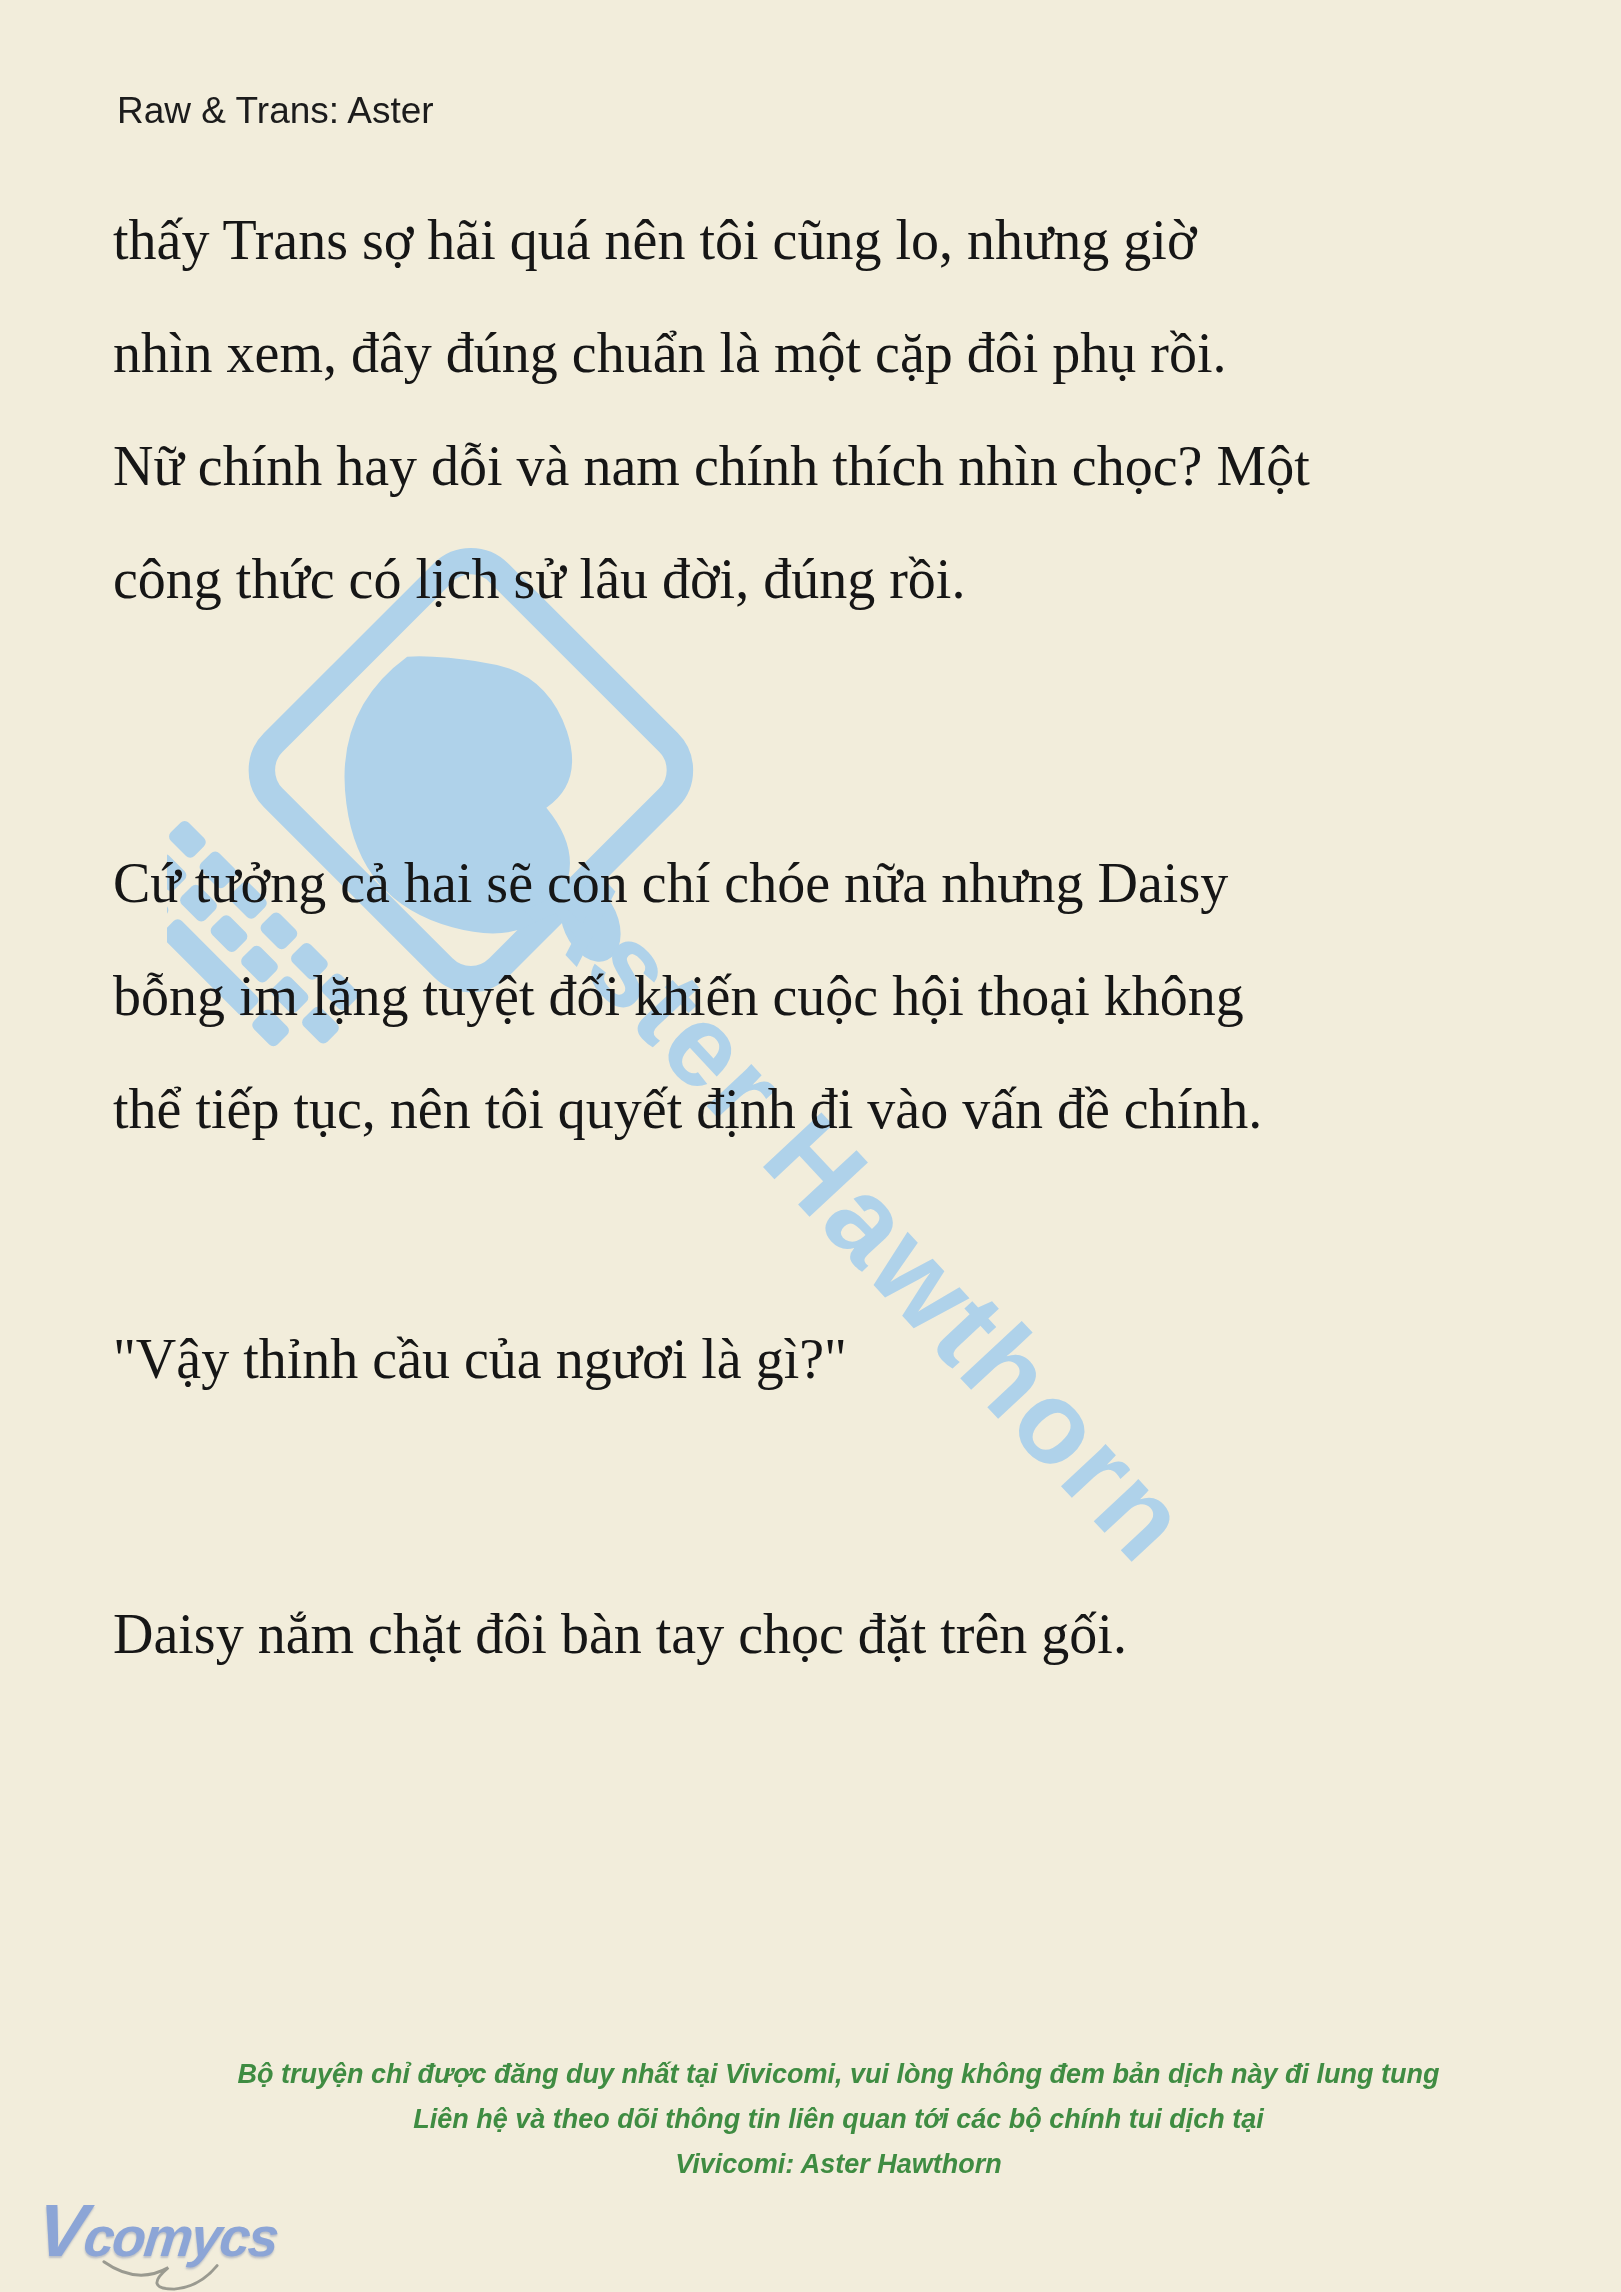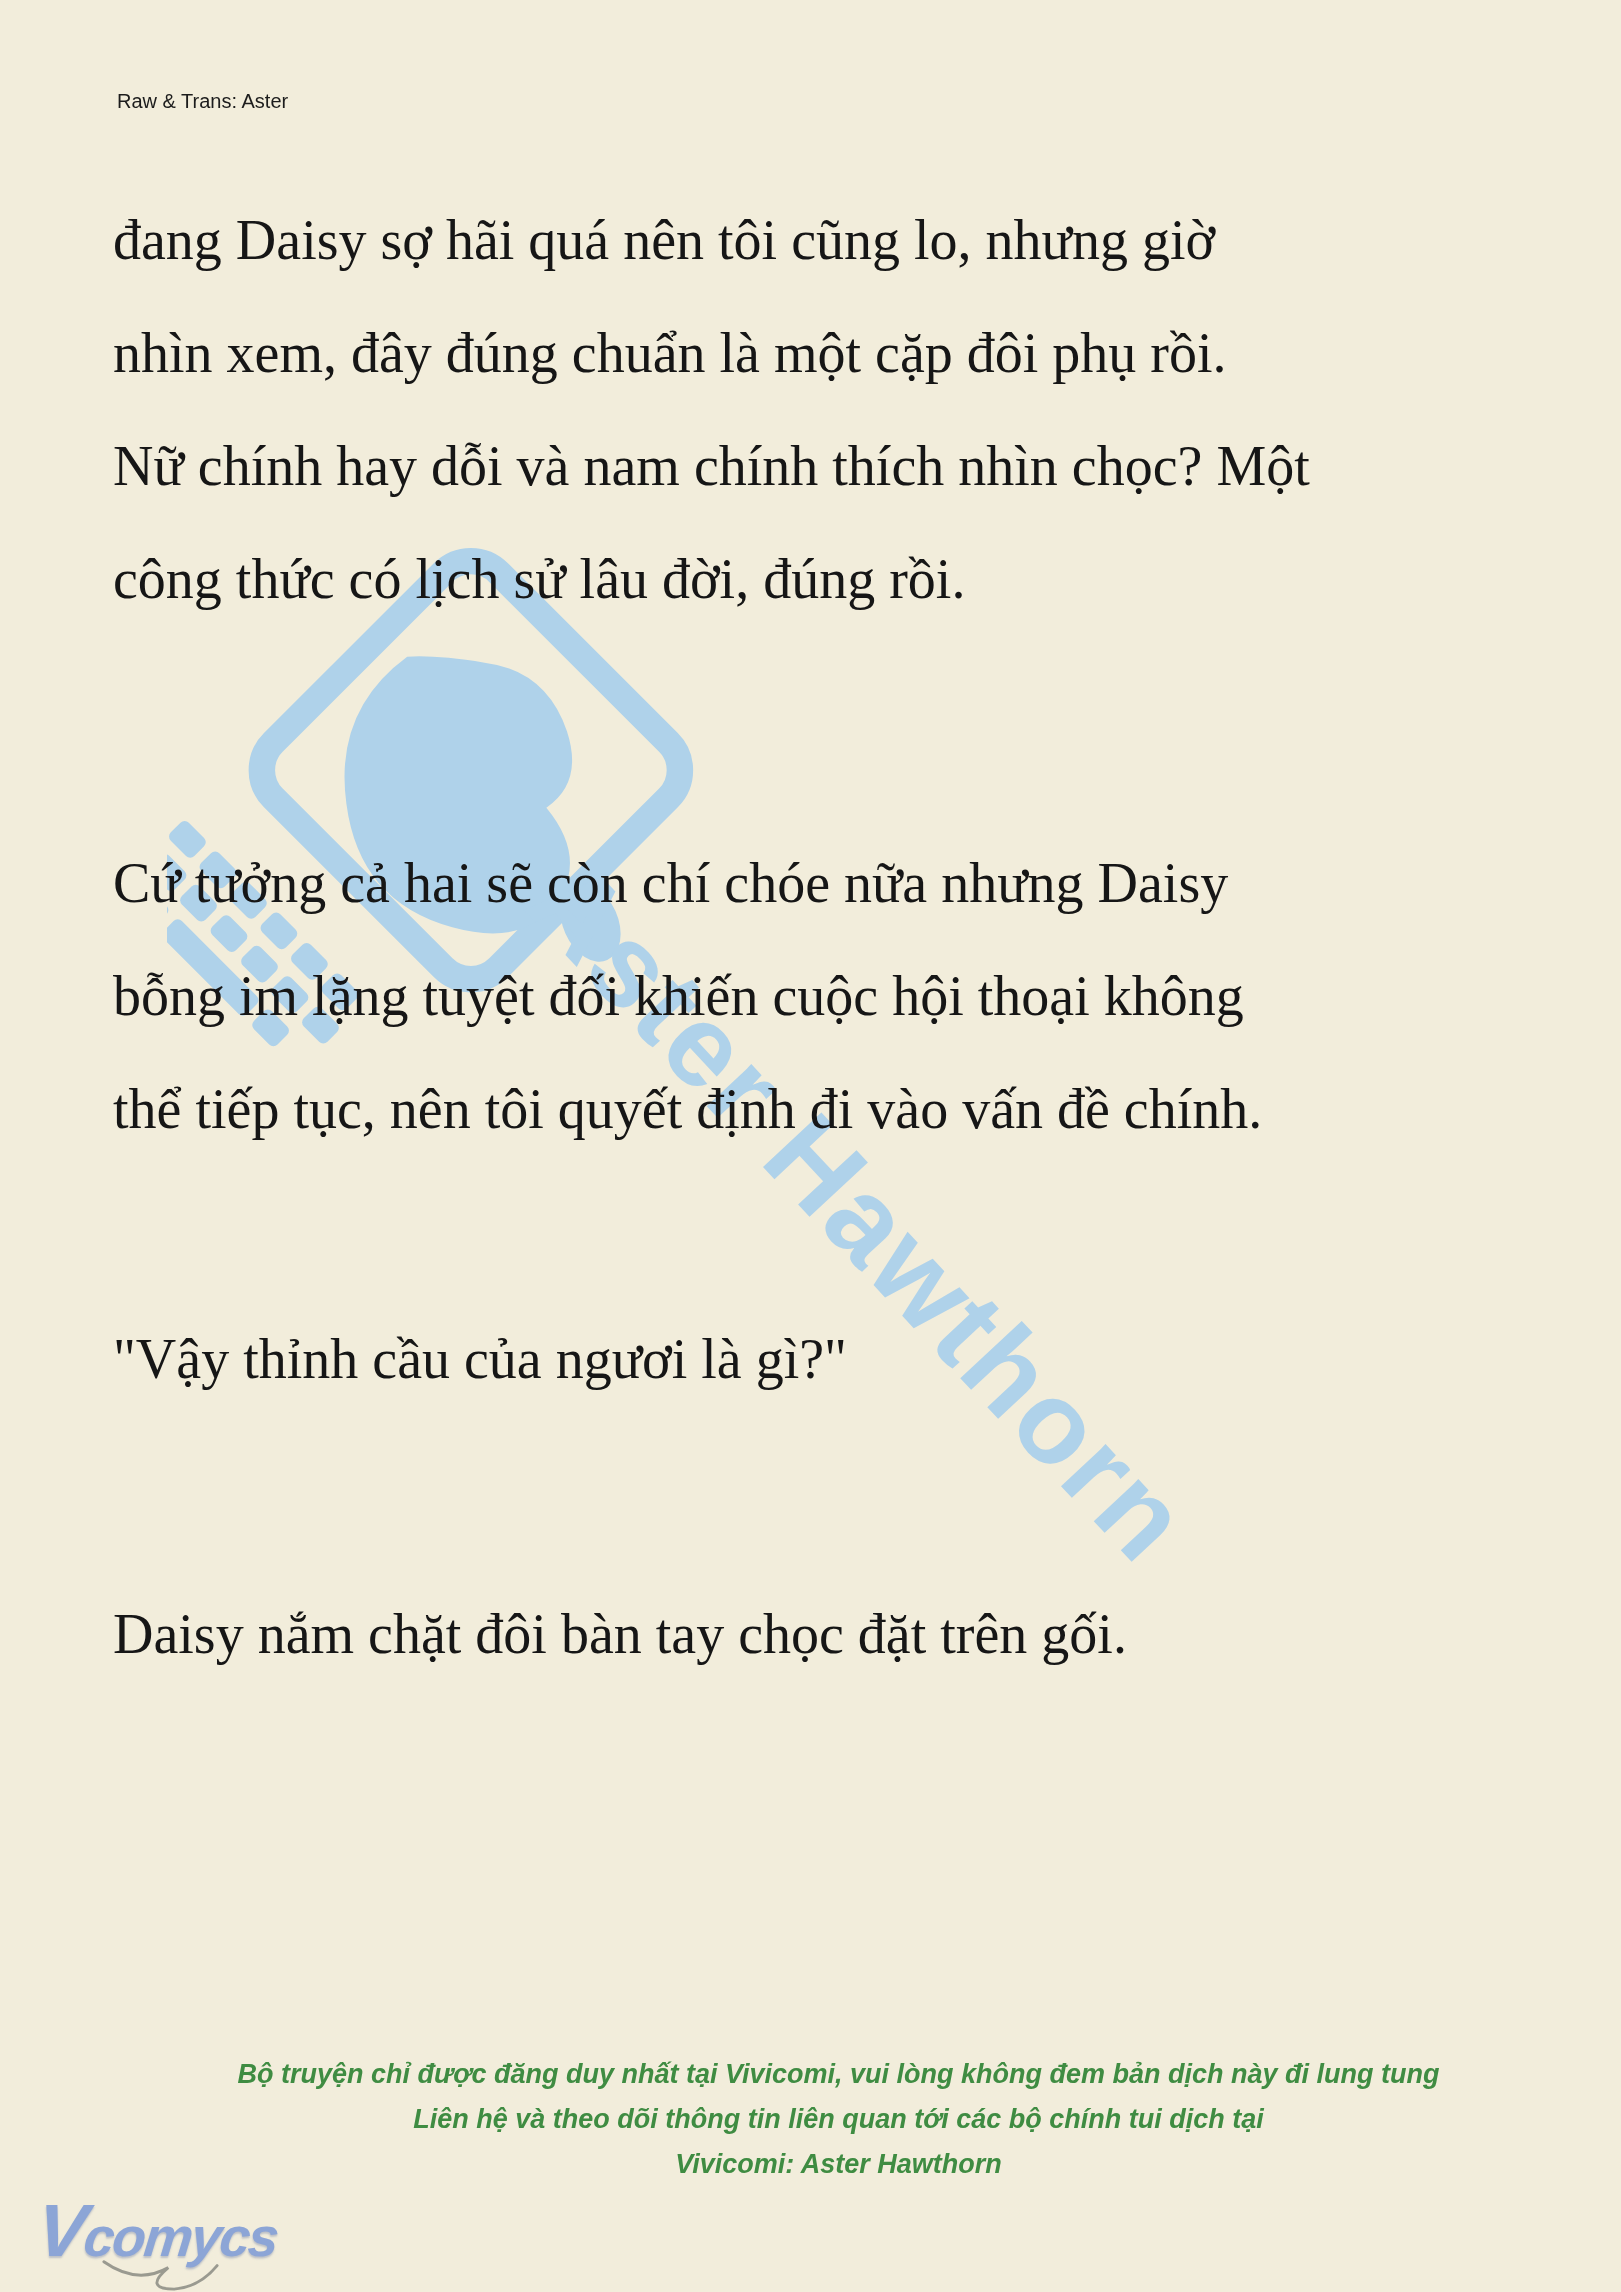--- a/index.html
+++ b/index.html
@@ -51,21 +51,21 @@
     position:relative;
     z-index:1;
     width:100%;
     height:100%;
   }
   .credit-line{
     position:absolute;
     left:117px;
     top:90px;
     font-family:"Liberation Sans","DejaVu Sans",sans-serif;
-    font-size:20px;
+    font-size:37px;
     color:#1c1c1c;
     text-align:center;
   }
   .body-text{
     position:absolute;
     left:113px;
     top:184px;
     width:1451px;
   }
   .paragraph{}
@@ -161,21 +161,21 @@
     </svg>
     <div class="wm-diagonal-text">Aster Hawthorn</div>
   </div>
 
   <div class="content">
 
     <div class="credit-line">Raw &amp; Trans: Aster</div>
 
     <div class="body-text">
         <div class="paragraph para-0">
-          <div class="text-line">đang Daisy sợ hãi quá nên tôi cũng lo, nhưng giờ</div>
+          <div class="text-line">thấy Trans sợ hãi quá nên tôi cũng lo, nhưng giờ</div>
           <div class="text-line">nhìn xem, đây đúng chuẩn là một cặp đôi phụ rồi.</div>
           <div class="text-line">Nữ chính hay dỗi và nam chính thích nhìn chọc? Một</div>
           <div class="text-line">công thức có lịch sử lâu đời, đúng rồi.</div>
         </div>
         <div class="paragraph para-1">
           <div class="text-line">Cứ tưởng cả hai sẽ còn chí chóe nữa nhưng Daisy</div>
           <div class="text-line">bỗng im lặng tuyệt đối khiến cuộc hội thoại không</div>
           <div class="text-line">thể tiếp tục, nên tôi quyết định đi vào vấn đề chính.</div>
         </div>
         <div class="paragraph para-2">

